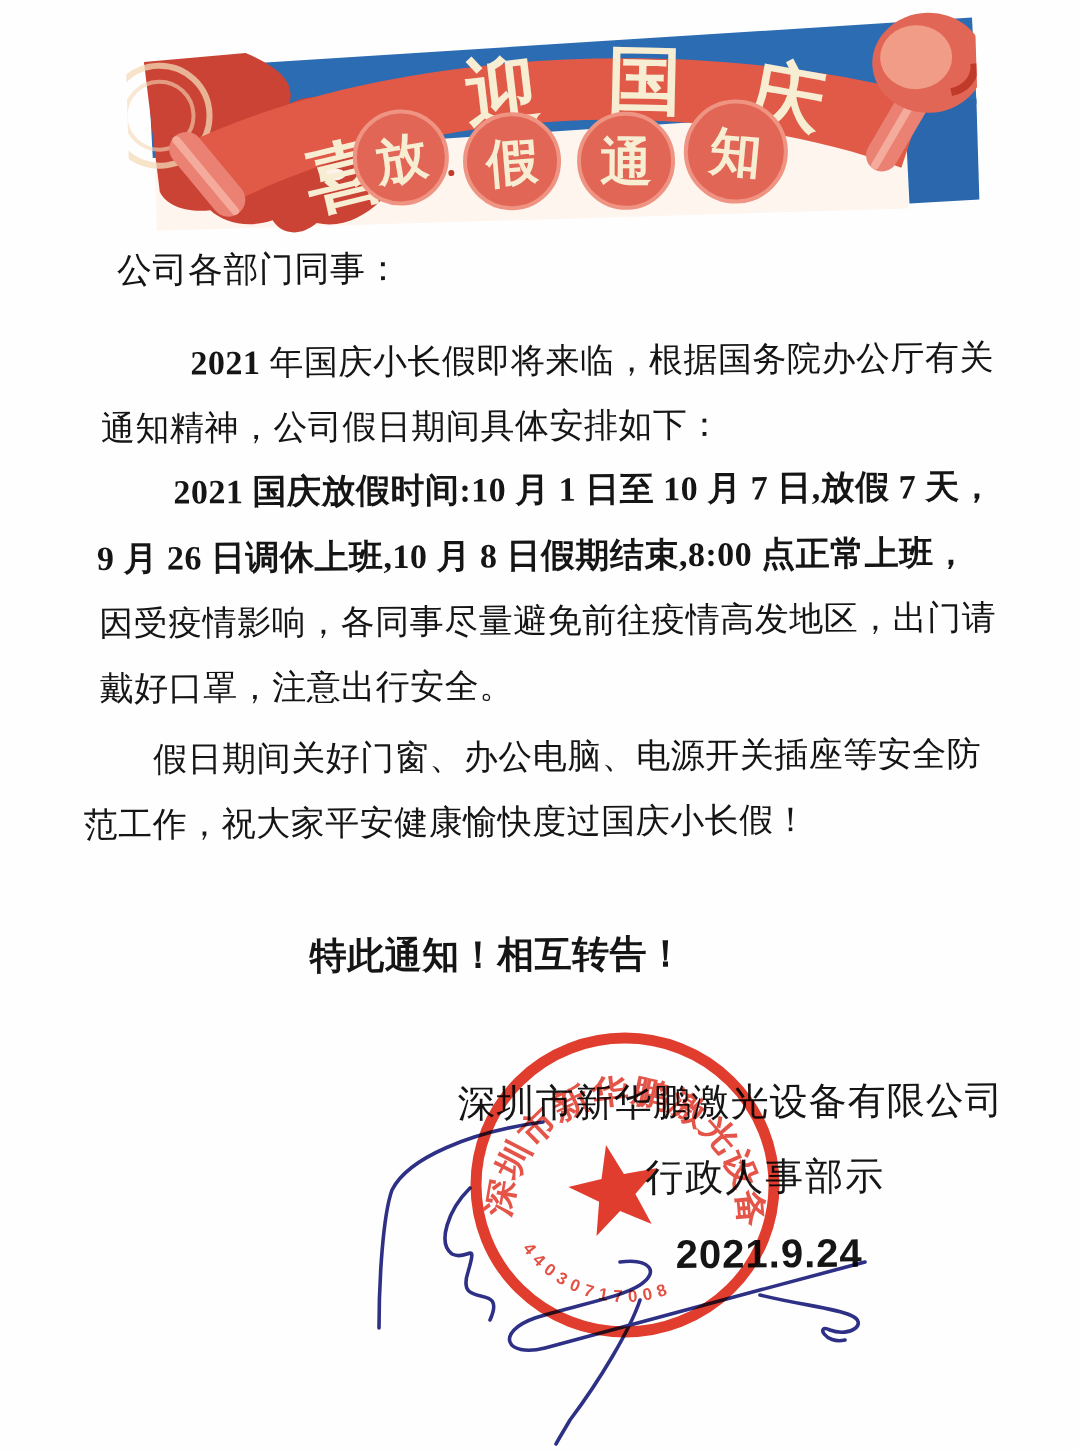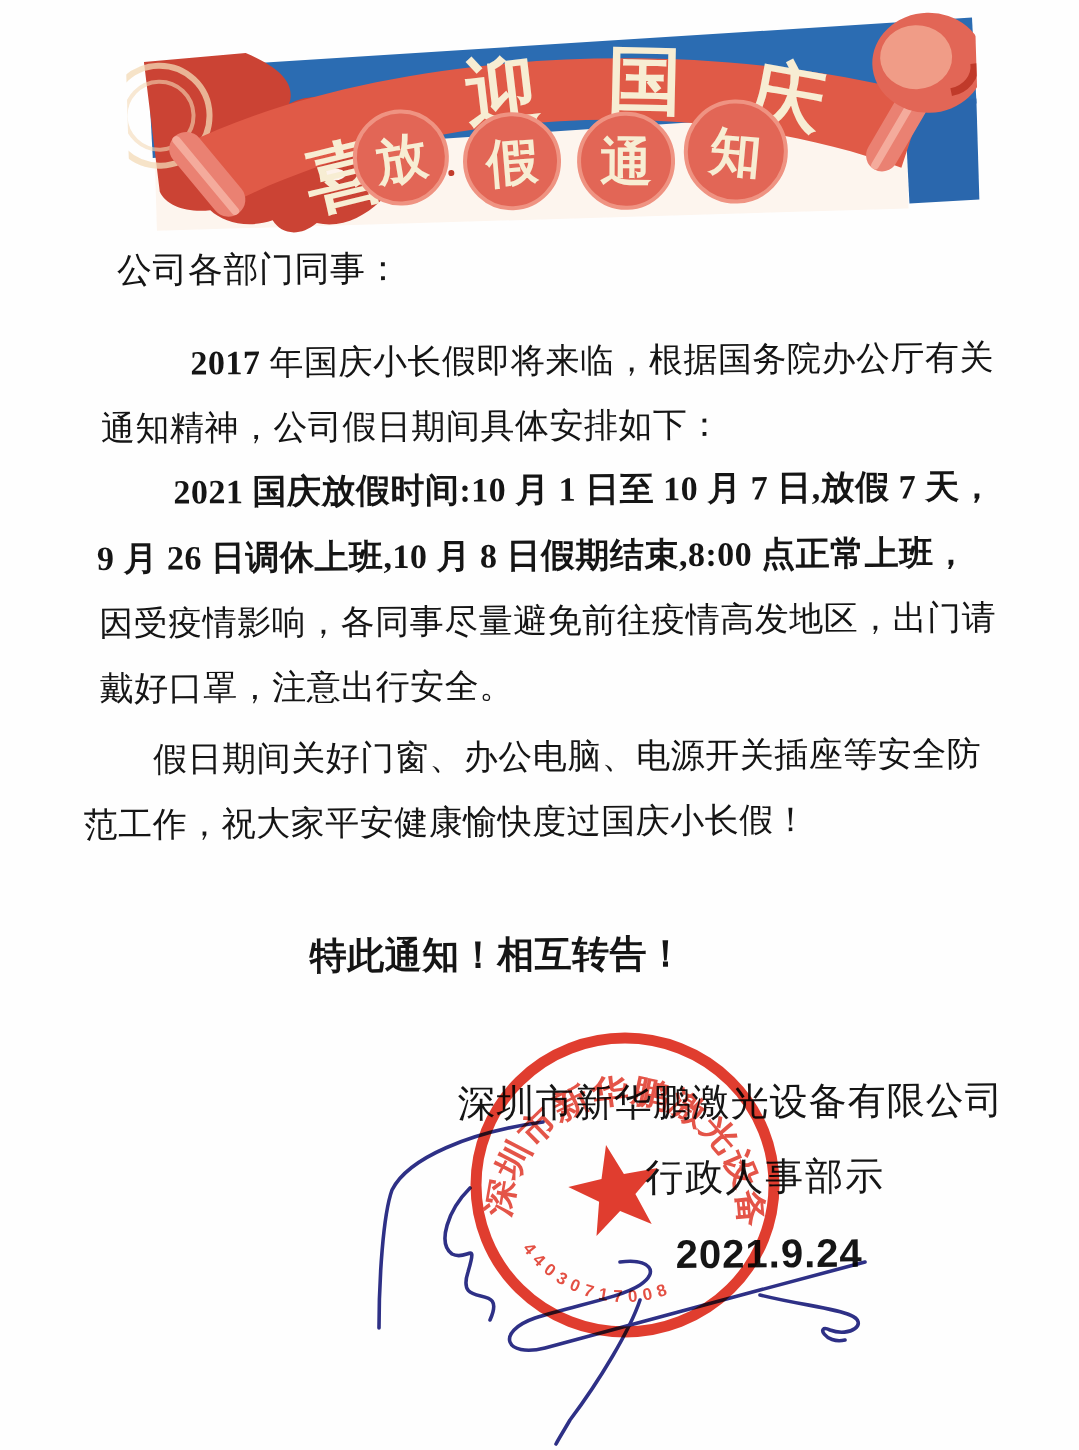--- a/index.html
+++ b/index.html
@@ -89,21 +89,21 @@
     </g>
   </svg>
 
   <div class="content">
 
     <div class="line salutation" style="left:120px; top:248px;">
       <span>公司各部门同事：</span>
     </div>
 
     <div class="line" style="left:193px; top:341px;">
-      <span class="b">2017 </span><span>年国庆小长假即将来临，根据国务院办公厅有关</span>
+      <span class="b">2021 </span><span>年国庆小长假即将来临，根据国务院办公厅有关</span>
     </div>
     <div class="line" style="left:103px; top:406px;">
       <span class="b"></span><span>通知精神，公司假日期间具体安排如下：</span>
     </div>
 
     <div class="line" style="left:175px; top:470px;">
       <span class="b">2021 国庆放假时间:10 月 1 日至 10 月 7 日,放假 7 天，</span><span></span>
     </div>
     <div class="line" style="left:98px; top:536px;">
       <span class="b">9 月 26 日调休上班,10 月 8 日假期结束,8:00 点正常上班，</span><span></span>

